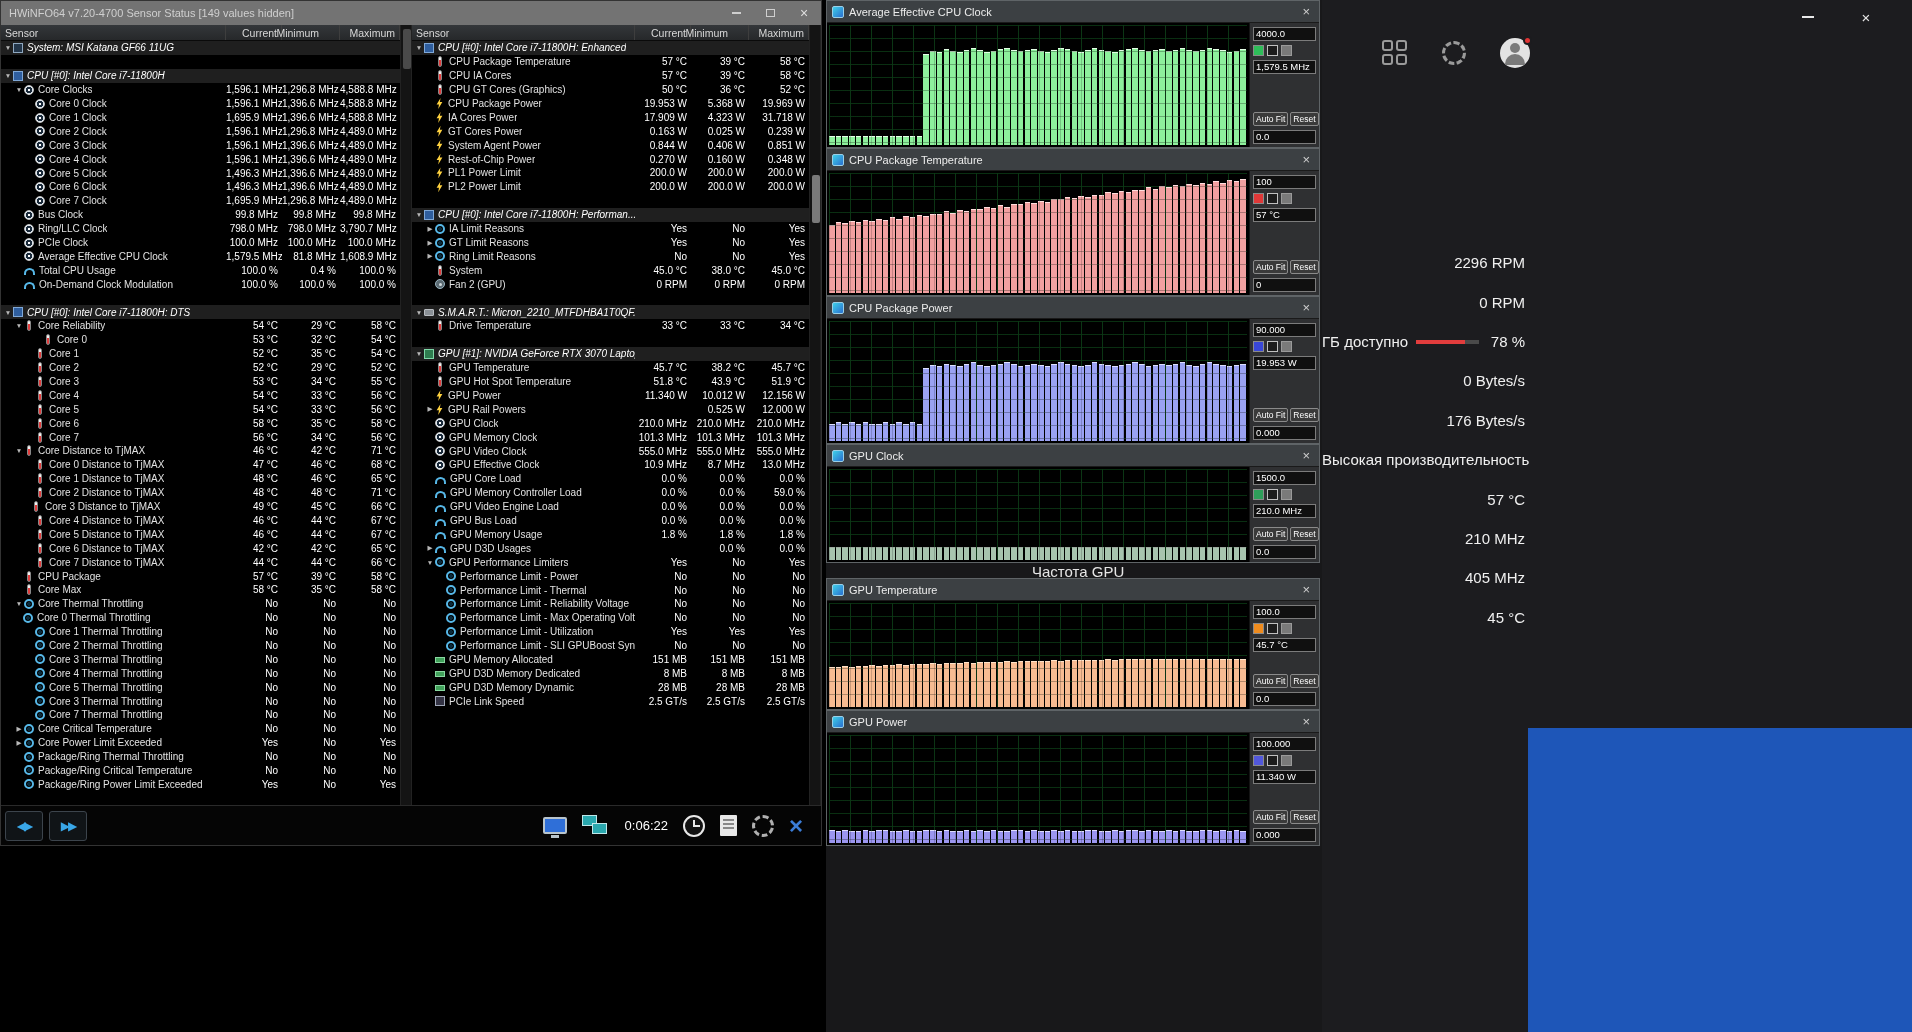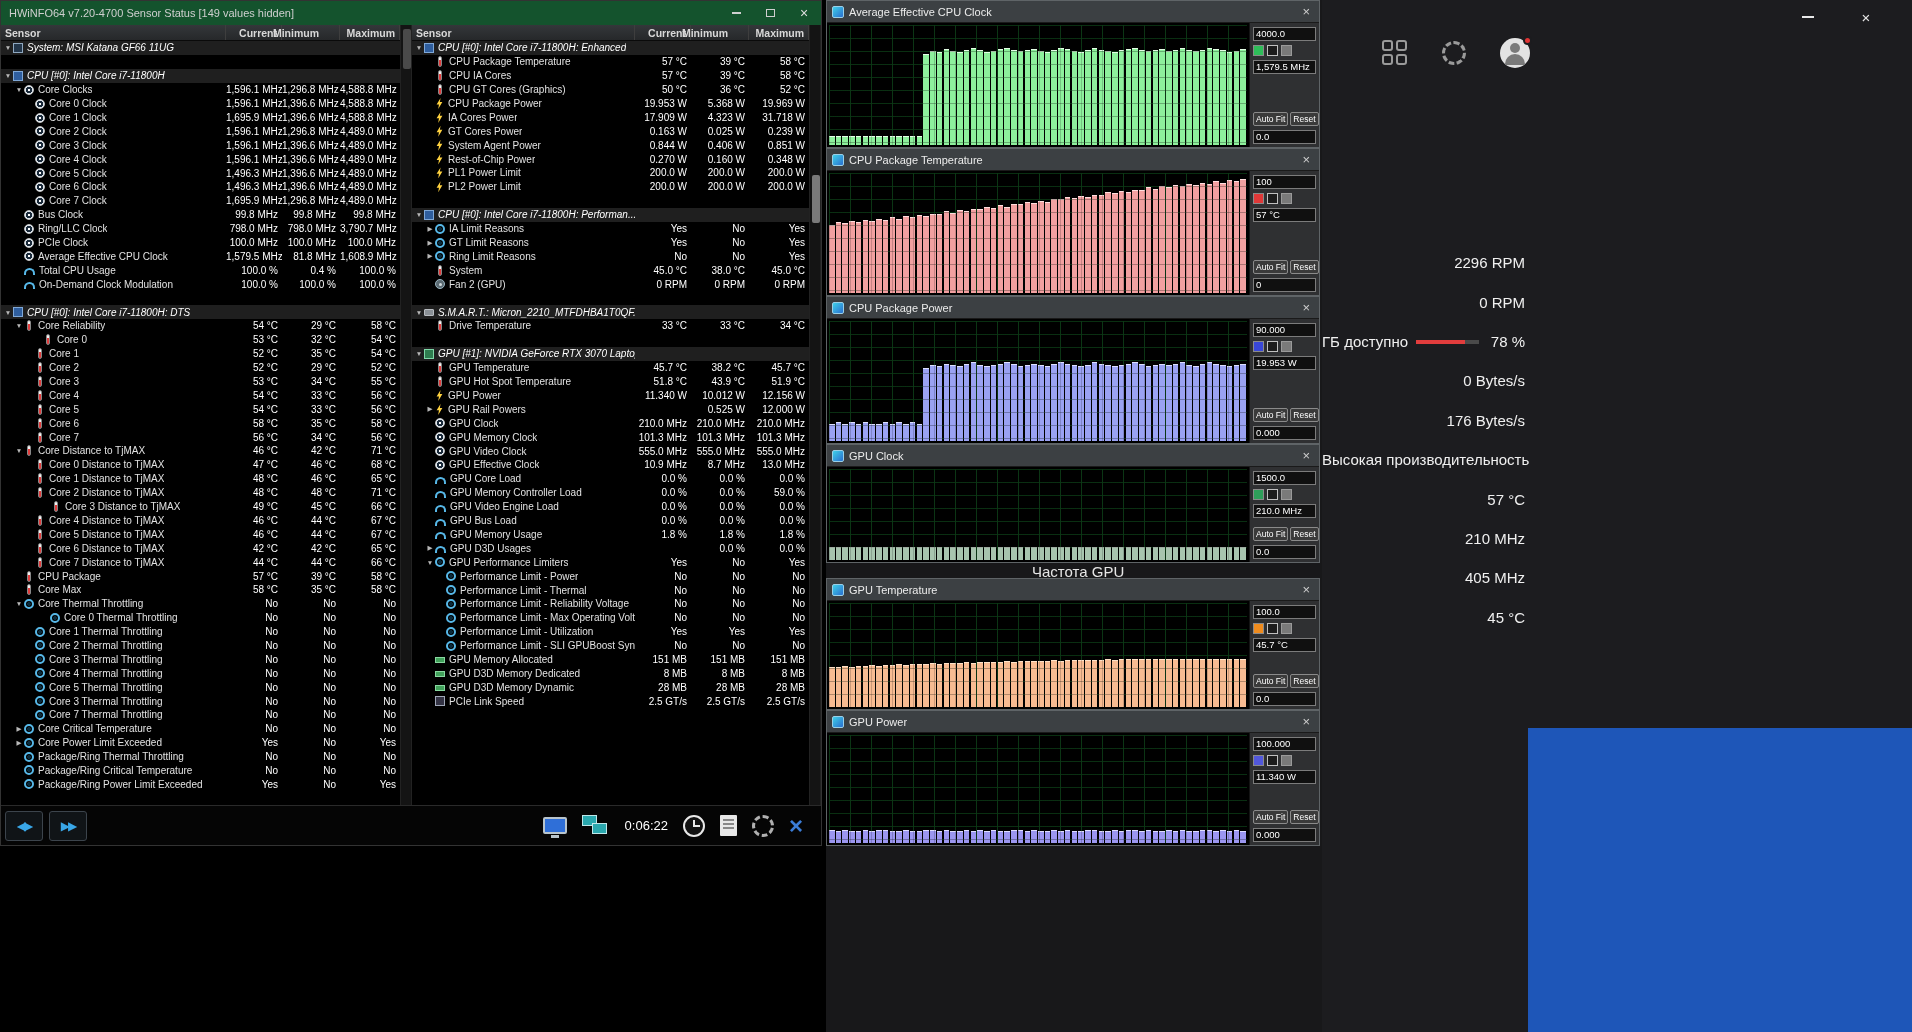--- a/index.html
+++ b/index.html
@@ -24,35 +24,35 @@
   .stats { position:absolute; left:0; top:243px; width:203px; }
   .stat-row { height:39.4px; display:flex; align-items:center; position:relative; font-size:15px; color:#f0f0f0; }
   .stat-val { margin-left:auto; white-space:nowrap; }
   .stat-label { flex:0 0 auto; white-space:nowrap; }
   .stat-bar { width:63px; height:4px; background:#4a4a4a; margin-left:8px; display:inline-block; position:relative; top:1px; }
   .stat-fill { display:block; height:100%; }
   .banner { position:absolute; left:206px; top:728px; width:384px; height:304px; }
 
   
   .hwinfo { position:absolute; left:0; top:0; width:822px; height:846px; background:#000; border:1px solid #333; }
-  .titlebar { height:24px; background:#14532d; display:flex; align-items:center; }
+  .titlebar { height:24px; background:#737373; display:flex; align-items:center; }
   .wtitle { margin-left:8px; font-size:11px; color:#cfcfcf; white-space:nowrap; }
   .tb-btn { margin-left:auto; width:34px; height:100%; display:flex; align-items:center; justify-content:center; }
   .tb-btn + .tb-btn { margin-left:0; }
   .mini { width:9px; height:2px; background:#cfcfcf; display:inline-block; }
   .maxi { width:9px; height:8px; border:1.5px solid #cfcfcf; display:inline-block; }
   .closi { color:#dfdfdf; font-size:14px; }
   .content { position:absolute; top:24px; left:0; right:0; bottom:40px; display:flex; overflow:hidden; }
   .panel { width:400px; display:flex; flex-direction:column; overflow:hidden; }
   .panel.pr { width:398px; }
   .vscroll { width:12px; background:#141414; border-left:1px solid #222; border-right:1px solid #222; position:relative; }
   .thumb { position:absolute; left:2px; width:8px; background:#7a7a7a; border-radius:2px; }
   .t1 { top:4px; height:40px; background:#4a4a4a; }
   .t2 { top:150px; height:48px; }
-  .thead { display:flex; height:16px; flex:0 0 16px; background:linear-gradient(#34373a,#26282a); border-bottom:1px solid #0a0a0a; color:#d8d8d8; font-size:10.5px; align-items:flex-end;font-weight:bold; }
+  .thead { display:flex; height:16px; flex:0 0 16px; background:linear-gradient(#34373a,#26282a); border-bottom:1px solid #0a0a0a; color:#d8d8d8; font-size:10.5px; align-items:flex-end; }
   .thead .h { border-right:1px solid #3e3e3e; height:100%; display:flex; align-items:center; }
   .thead .hl { flex:1; padding-left:4px; }
   .thead .hc { width:56px; justify-content:flex-end; padding-right:4px; }
   .thead .hm { width:58px; justify-content:flex-end; padding-right:20px; }
   .thead .hx { width:60px; justify-content:flex-end; padding-right:4px; }
   .rows { flex:1; overflow:hidden; }
   .trow { height:13.9px; display:flex; align-items:center; font-size:10px; color:#e2e2e2; }
   .trow.group { background:#1f1f1f; font-style:italic; color:#fff; }
   .tspacer { height:14px; }
   .tlabel { flex:1; display:flex; align-items:center; overflow:hidden; white-space:nowrap; }
@@ -1056,21 +1056,21 @@
             <div class="tlabel" style="padding-left: 24px;">
               <span class="exp"></span>
               <span class="ic ic-tmp"></span>
               <span class="lbl">Core 2 Distance to TjMAX</span>
             </div>
             <div class="tcell">48 °C</div>
             <div class="tcell cm">48 °C</div>
             <div class="tcell cx">71 °C</div>
           </div>
           <div class="trow">
-            <div class="tlabel" style="padding-left: 40px;">
+            <div class="tlabel" style="padding-left: 20px;">
               <span class="exp"></span>
               <span class="ic ic-tmp"></span>
               <span class="lbl">Core 3 Distance to TjMAX</span>
             </div>
             <div class="tcell">49 °C</div>
             <div class="tcell cm">45 °C</div>
             <div class="tcell cx">66 °C</div>
           </div>
           <div class="trow">
             <div class="tlabel" style="padding-left: 24px;">
@@ -1136,21 +1136,21 @@
             <div class="tlabel" style="padding-left: 13px;">
               <span class="exp">▼</span>
               <span class="ic ic-dia"></span>
               <span class="lbl">Core Thermal Throttling</span>
             </div>
             <div class="tcell">No</div>
             <div class="tcell cm">No</div>
             <div class="tcell cx">No</div>
           </div>
           <div class="trow">
-            <div class="tlabel" style="padding-left: 39px;">
+            <div class="tlabel" style="padding-left: 12px;">
               <span class="exp"></span>
               <span class="ic ic-dia"></span>
               <span class="lbl">Core 0 Thermal Throttling</span>
             </div>
             <div class="tcell">No</div>
             <div class="tcell cm">No</div>
             <div class="tcell cx">No</div>
           </div>
           <div class="trow">
             <div class="tlabel" style="padding-left: 24px;">

